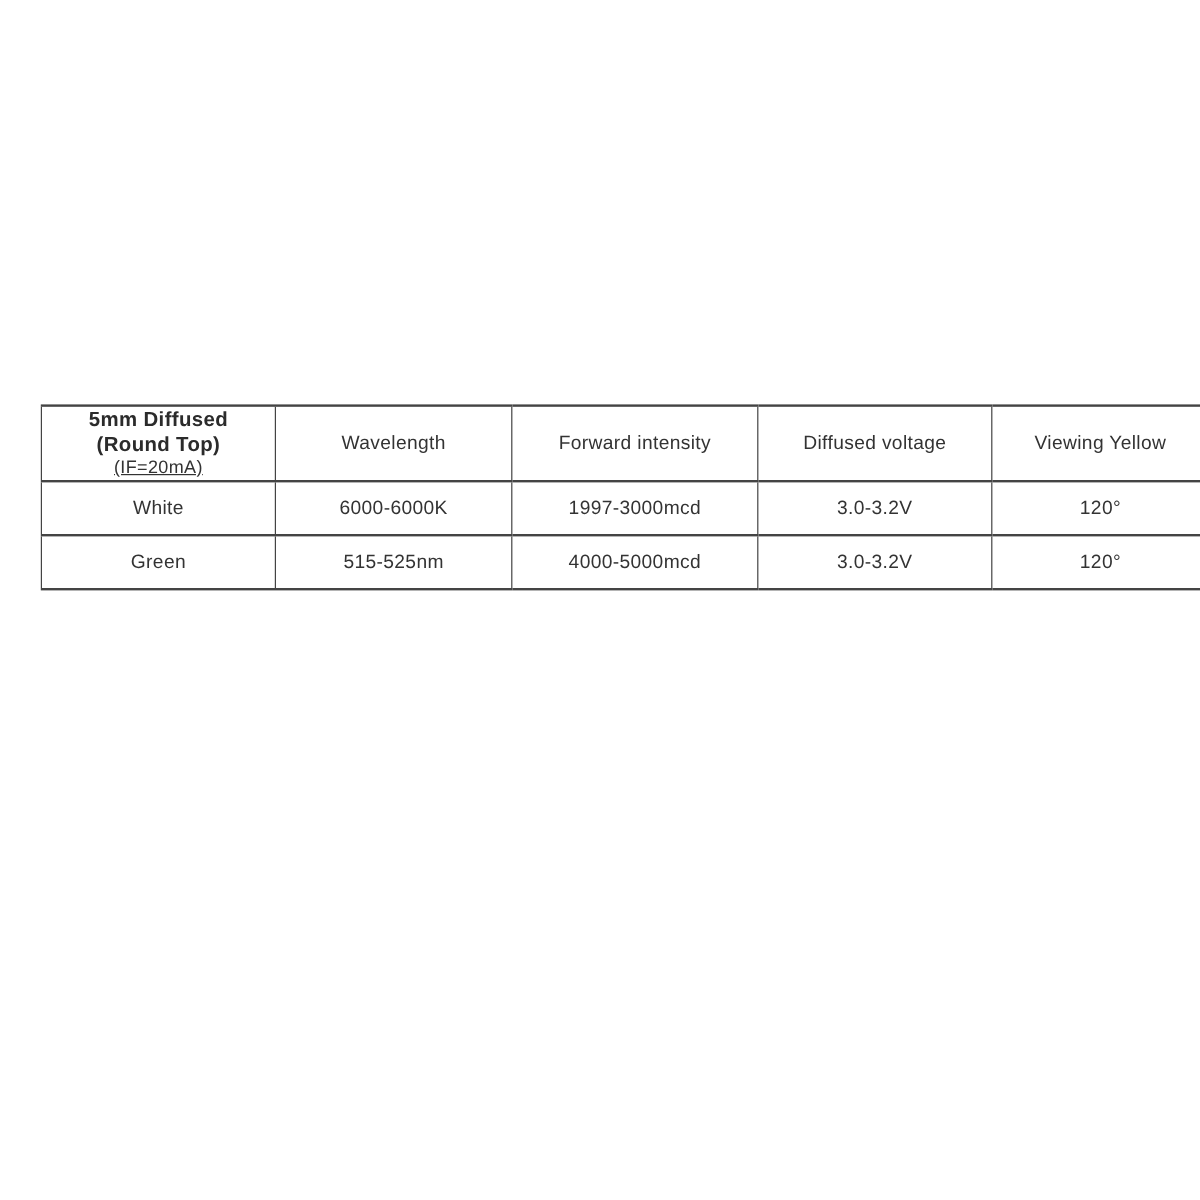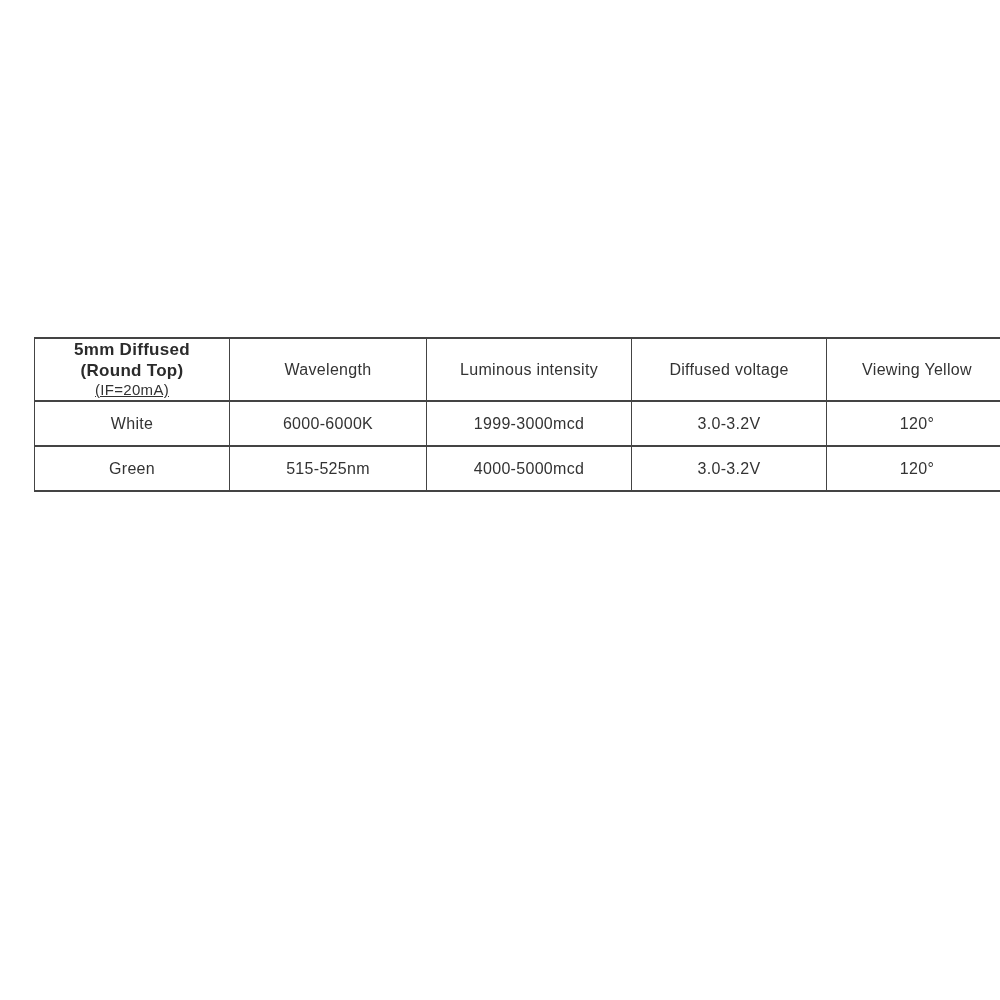--- a/index.html
+++ b/index.html
@@ -69,29 +69,29 @@
       <col style="width:181px">
     </colgroup>
     <tbody>
       <tr class="header-row">
         <th class="corner-cell">
           <span class="corner-line-bold">5mm Diffused</span>
           <span class="corner-line-bold">(Round Top)</span>
           <span class="corner-line-small">(IF=20mA)</span>
         </th>
         <th>Wavelength</th>
-        <th>Luminous intensity</th>
+        <th>Forward intensity</th>
         <th>Diffused voltage</th>
         <th>Viewing Yellow</th>
       </tr>
 
       <tr class="data-row">
         <td>White</td>
         <td>6000-6000K</td>
-        <td>1999-3000mcd</td>
+        <td>1997-3000mcd</td>
         <td>3.0-3.2V</td>
         <td>120°</td>
       </tr>
 
 
       <tr class="data-row">
         <td>Green</td>
         <td>515-525nm</td>
         <td>4000-5000mcd</td>
         <td>3.0-3.2V</td>

